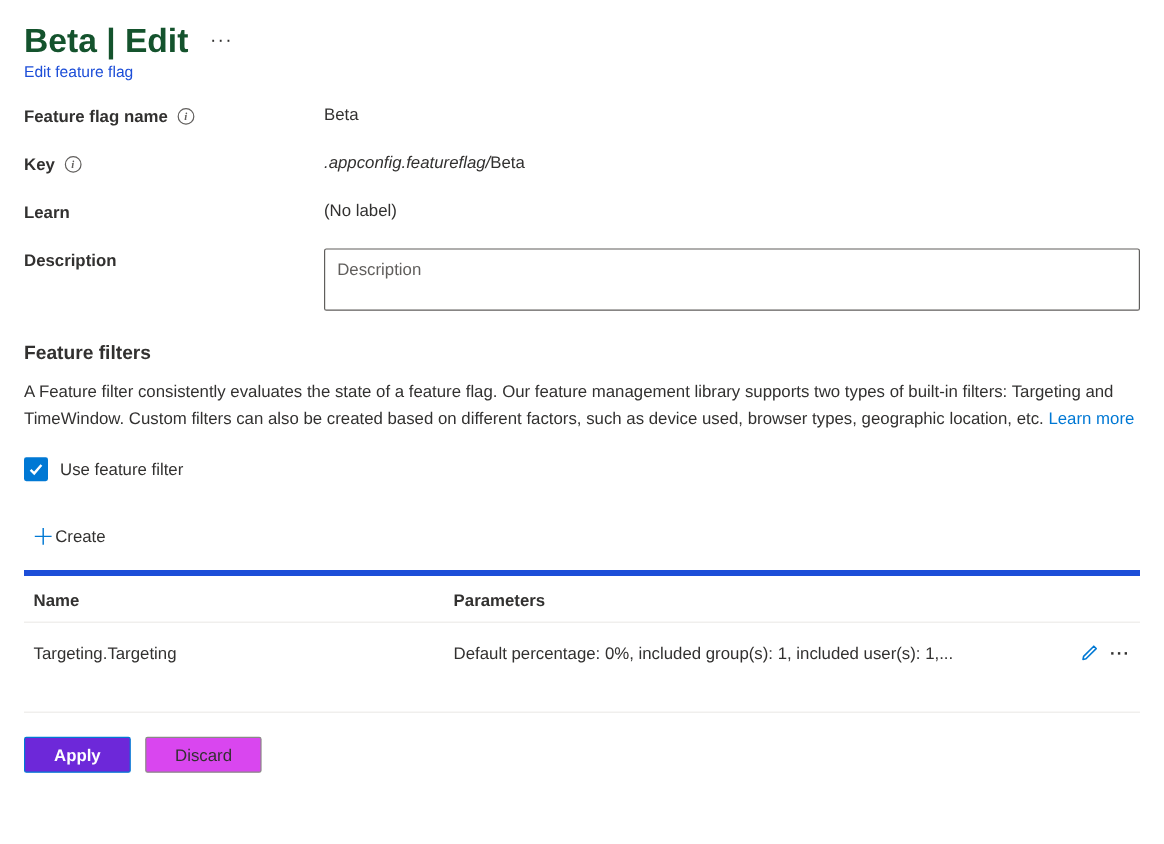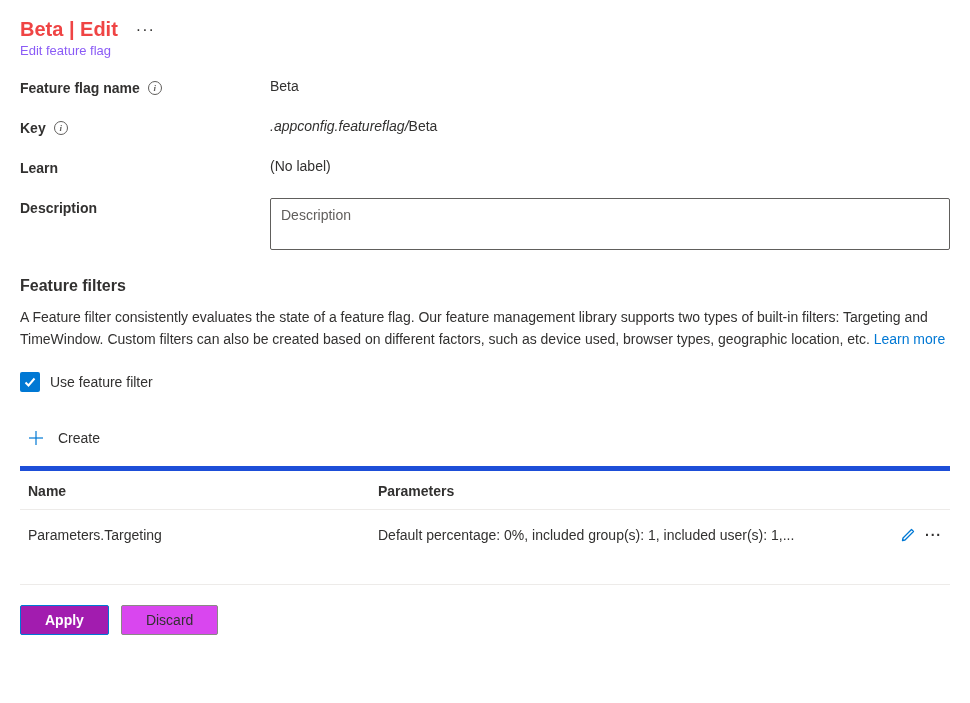--- a/index.html
+++ b/index.html
@@ -5,23 +5,23 @@
     * { box-sizing: border-box; margin: 0; padding: 0; }
     body {
       font-family: "Segoe UI", -apple-system, sans-serif;
       font-size: 14px;
       color: #323130;
       background: #fff;
       padding: 18px 20px 20px 20px;
       width: 970px;
     }
     .header { display: flex; align-items: center; gap: 18px; }
-    .page-title { font-size: 20px; font-weight: 600; color: #ef4444; }
+    .page-title { font-size: 28px; font-weight: 600; color: #14532d; }
     .more-dots { color: #323130; font-size: 16px; letter-spacing: 1px; cursor: pointer; }
-    .subtitle { font-size: 13px; color: #8b5cf6; margin-top: 2px; margin-bottom: 20px; }
+    .subtitle { font-size: 13px; color: #1d4ed8; margin-top: 2px; margin-bottom: 20px; }
     .form-row { display: flex; align-items: flex-start; margin-bottom: 24px; }
     .form-row.tight { margin-bottom: 22px; }
     .form-label { width: 250px; display: flex; align-items: center; gap: 8px; font-size: 14px; color: #323130; padding-top: 2px; font-weight: bold; }
     .info-icon {
       display: inline-flex; align-items: center; justify-content: center;
       width: 14px; height: 14px; border: 1px solid #605e5c; border-radius: 50%;
       font-size: 9px; color: #605e5c; font-style: italic; font-family: serif;
       cursor: pointer;
     }
     .form-value { flex: 1; font-size: 14px; color: #323130; }
@@ -34,32 +34,32 @@
     .desc-input::placeholder { color: #605e5c; }
     .section-title { font-size: 16px; font-weight: 600; margin-top: 8px; margin-bottom: 12px; }
     .section-desc { font-size: 14px; color: #323130; line-height: 1.55; margin-bottom: 22px; }
     .link { color: #0078d4; text-decoration: none; cursor: pointer; }
     .checkbox-row { display: flex; align-items: center; gap: 10px; margin-bottom: 32px; }
     .checkbox {
       width: 20px; height: 20px; background: #0078d4; border-radius: 2px;
       display: flex; align-items: center; justify-content: center; cursor: pointer;
     }
     .checkmark { stroke: #fff; stroke-width: 2; fill: none; }
-    .create-row { display: flex; align-items: center; gap: 12px; padding: 4px 6px 18px 6px; cursor: pointer; color: #323130; }
+    .create-row { display: flex; align-items: center; gap: 0; padding: 4px 6px 18px 6px; cursor: pointer; color: #323130; }
     .plus-icon { width: 20px; height: 20px; display:flex; align-items:center; justify-content:center; }
     table { width: 100%; border-collapse: collapse; }
     th { text-align: left; font-weight: 600; font-size: 14px; padding: 12px 8px 10px 8px; border-top: 5px solid #1d4ed8; }
     td { padding: 14px 8px; border-top: 1px solid #edebe9; font-size: 14px; vertical-align: middle; }
     .col-name { width: 350px; }
     .col-actions { width: 70px; text-align: right; white-space: nowrap; }
     .row-action { display: inline-flex; align-items: center; justify-content: center; width: 22px; height: 22px; cursor: pointer; color: #0078d4; vertical-align: middle; }
     .row-dots { color: #323130; cursor: pointer; letter-spacing: 1px; vertical-align: middle; margin-left: 2px; font-weight: bold; }
     .footer-bar { border-top: 1px solid #edebe9; margin-top: 24px; padding-top: 20px; display: flex; gap: 12px; }
     .btn { padding: 6px 24px; font-size: 14px; border-radius: 2px; cursor: pointer; font-family: inherit; }
-    .btn-primary { background: #a21caf; color: #fff; border: 1px solid #0078d4; font-weight: 600; }
+    .btn-primary { background: #6d28d9; color: #fff; border: 1px solid #0078d4; font-weight: 600; }
     .btn-secondary { background: #d946ef; color: #323130; border: 1px solid #8a8886; }
     .param-cell { white-space: nowrap; overflow: hidden; text-overflow: ellipsis; max-width: 470px; }
   </style>
 </head>
 <body>
 
 <div class="header">
   <h1 class="page-title">Beta | Edit</h1>
   <span class="more-dots">···</span>
 </div>
@@ -126,21 +126,21 @@
 <table>
   <thead>
     <tr>
       <th class="col-name">Name</th>
       <th>Parameters</th>
       <th class="col-actions"></th>
     </tr>
   </thead>
   <tbody>
     <tr>
-      <td>Parameters.Targeting</td>
+      <td>Targeting.Targeting</td>
       <td class="param-cell">Default percentage: 0%, included group(s): 1, included user(s): 1,...</td>
       <td class="col-actions">
         <span class="row-action">
           <svg width="16" height="16" viewBox="0 0 16 16">
               <path d="M11.5 2.5 L13.5 4.5 L5 13 L2.5 13.5 L3 11 Z" fill="none" stroke="#0078d4" stroke-width="1.3" stroke-linejoin="round"></path>
             </svg>
         </span>
         <span class="row-dots">···</span>
       </td>
     </tr>

